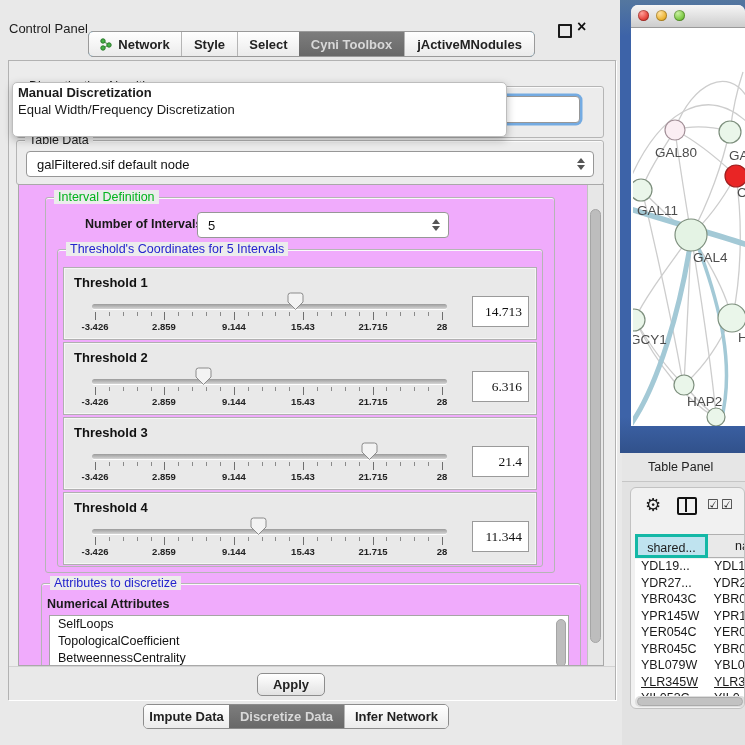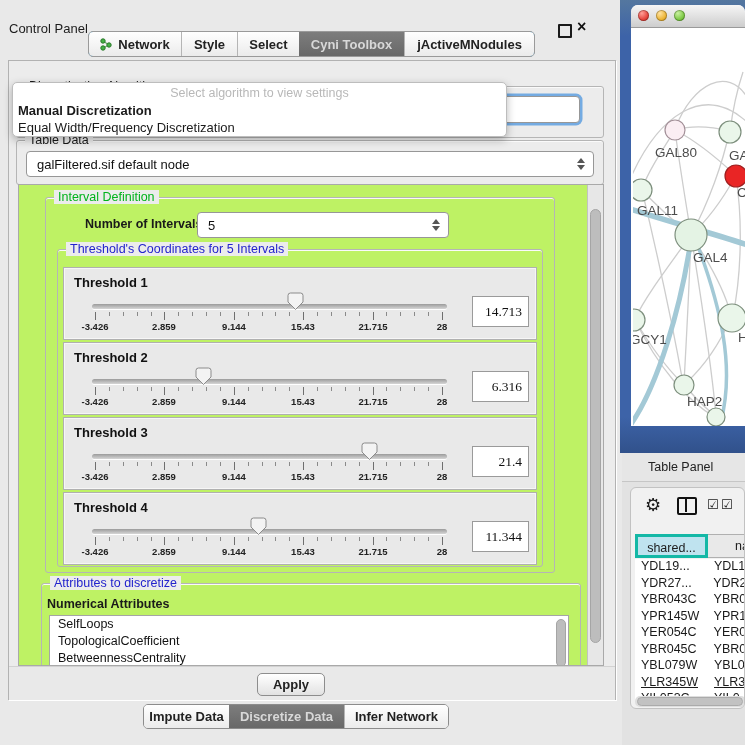--- a/index.html
+++ b/index.html
@@ -98,21 +98,21 @@
       <span class="gtitle">Table Data</span>
     </div>
     <div class="abs combo" style="left:26px;top:151px;width:566px;height:24px;">
       <span class="val">galFiltered.sif default node</span>
       <span class="stepper">
           <i class="up"></i>
           <i class="dn"></i>
         </span>
     </div>
 
-    <div class="abs" style="left:18px;top:184px;width:586px;height:482px;border:1px solid #a9a9a9;background:#bef264;overflow:hidden;box-sizing:border-box;">
+    <div class="abs" style="left:18px;top:184px;width:586px;height:482px;border:1px solid #a9a9a9;background:#f0abfc;overflow:hidden;box-sizing:border-box;">
 
       <div class="abs group" style="left:26px;top:12px;width:508px;height:374px;">
         <span class="gtitle" style="color:#00b31b;">Interval Definition</span>
       </div>
 
       <span class="abs" style="left:66px;top:32px;font-weight:bold;font-size:12.5px;">Number of Intervals</span>
       <div class="abs combo" style="left:178px;top:27px;width:250px;height:24px;">
         <span class="val">5</span>
         <span class="stepper">
             <i class="up"></i>
@@ -220,21 +220,20 @@
       <div class="tabseg active" style="width:115px;">
         <span>Discretize Data</span>
       </div>
       <div class="tabseg sep" style="flex:1;">
         <span>Infer Network</span>
       </div>
     </div>
 
     <div class="abs" style="left:12px;top:82px;width:493px;height:53px;background:#fff;border:1px solid #bdbdbd;border-radius:5px;
                 box-shadow:0 3px 8px rgba(0,0,0,.28);z-index:5;">
-      <div style="text-align:center;color:#b8b8b8;font-size:12.5px;padding-top:3px;height:15px;">Select algorithm to view settings</div>
       <div style="font-weight:bold;font-size:13px;padding:2px 0 0 5px;height:15px;">Manual Discretization</div>
       <div style="font-size:13px;padding:2px 0 0 5px;height:15px;">Equal Width/Frequency Discretization</div>
     </div>
   </div>
 
   <div class="abs" style="left:620px;top:0;width:125px;height:453px;background:linear-gradient(#54779f 0%,#3d63a8 8%,#3d63a8 92%,#31518b 100%);">
 
     <div class="abs" style="left:11px;top:5px;width:114px;height:421px;background:#fff;border-radius:7px 7px 0 0;overflow:hidden;">
       <div class="abs" style="left:0;top:0;width:114px;height:22px;background:linear-gradient(#f6f6f6,#cdcdcd);border-bottom:1px solid #9a9a9a;">
         <span class="light abs" style="left:7px;top:5px;width:11px;height:11px;background:radial-gradient(circle at 35% 30%,#ff9f97,#e4423a 60%,#b23028);"></span>

